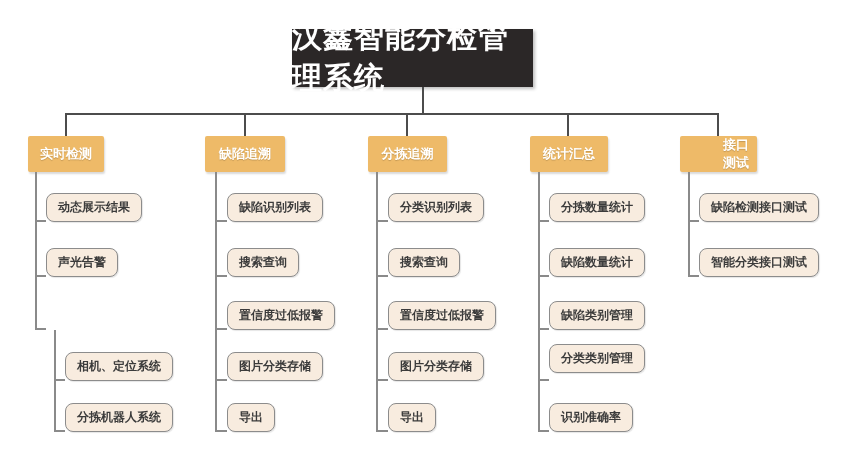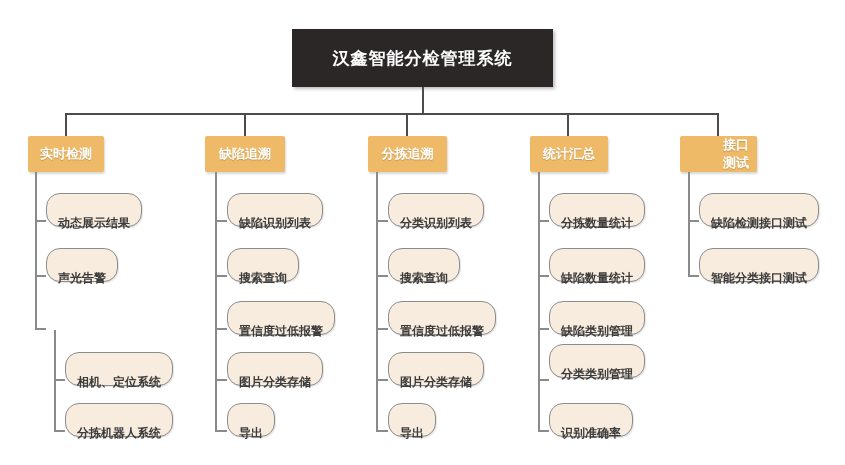--- a/index.html
+++ b/index.html
@@ -7,47 +7,47 @@
   body {
     position: relative;
     background: var(--background, #ffffff);
     font-family: "Liberation Sans", "DejaVu Sans", sans-serif;
     overflow: hidden;
   }
   .canvas { position: absolute; left: 0; top: 0; width: 845px; height: 465px; }
 
   .title {
     position: absolute;
-    left: 292px; top: 29px; width: 261px; height: 58px;
+    left: 292px; top: 29px; width: 241px; height: 58px;
     background: var(--title-bg, #2b2727);
     color: var(--title-text, #ffffff);
-    font-size: 17px; font-weight: bold; letter-spacing: 1px;
+    font-size: 30px; font-weight: bold; letter-spacing: 1px;
     display: flex; align-items: center; justify-content: center;
     box-shadow: 2px 2px 3px rgba(0,0,0,0.25);
   }
 
   .branch-header {
     position: absolute;
     top: 136px; height: 36px;
     background: var(--branch-bg, #eeba68);
     color: var(--branch-text, #ffffff);
     font-size: 13px; font-weight: bold;
     display: flex; align-items: center; justify-content: center;
     border-radius: 2px;
     text-shadow: 0 1px 1px rgba(0,0,0,0.18);
     box-shadow: 1px 2px 2px rgba(0,0,0,0.15);
   }
 
   .node {
     position: absolute;
     height: 29px; line-height: 26px;
-    padding: 16px 11px;
+    padding: 0 11px;
     background: var(--node-bg, #f8ecdf);
     border: 1.5px solid var(--node-border, #8c8c8c);
-    border-radius: 14px;
+    border-radius: 8px;
     color: var(--node-text, #3b3b3b);
     font-size: 12px; font-weight: bold;
     white-space: nowrap;
     box-shadow: 1px 1px 1px rgba(0,0,0,0.10);
   }
 
   .line { position: absolute; background: var(--connector-gray, #8a8a8a); }
   .line.dark { background: var(--connector-dark, #4c4c4c); }
 </style>
 </head>

